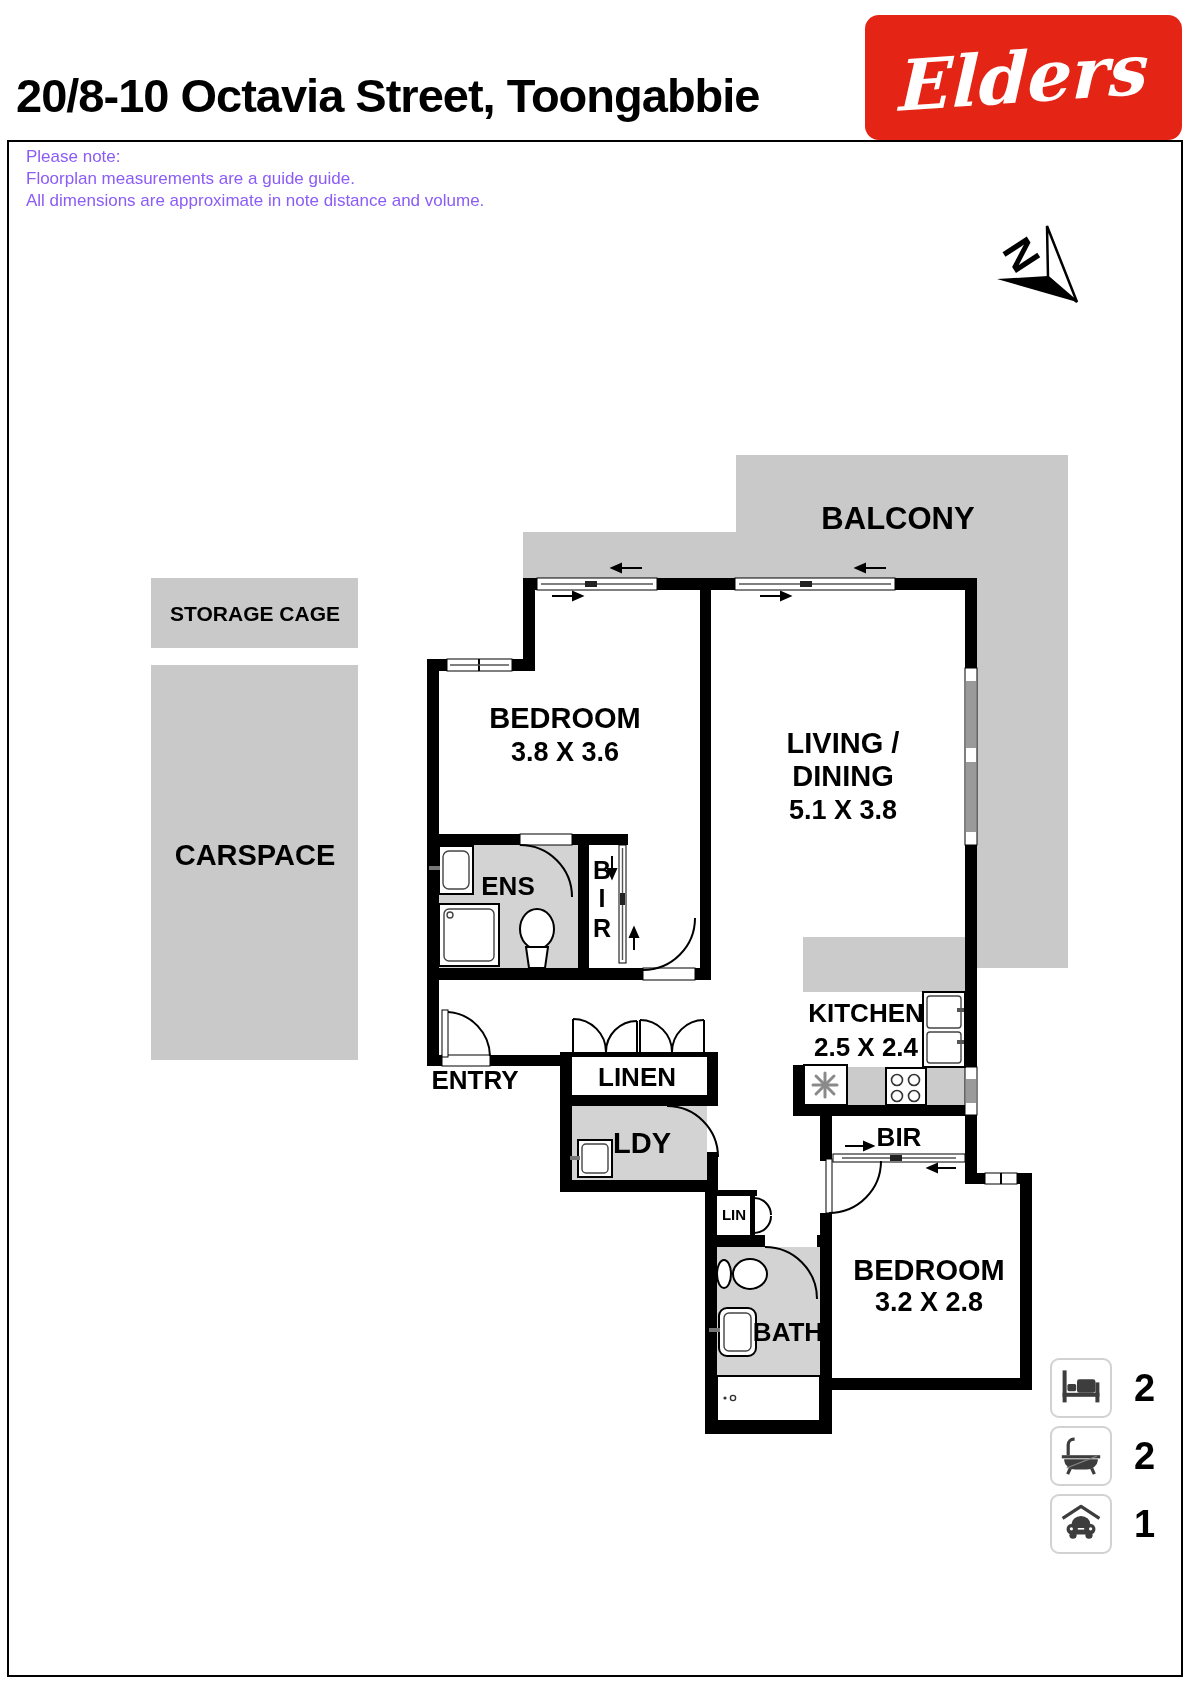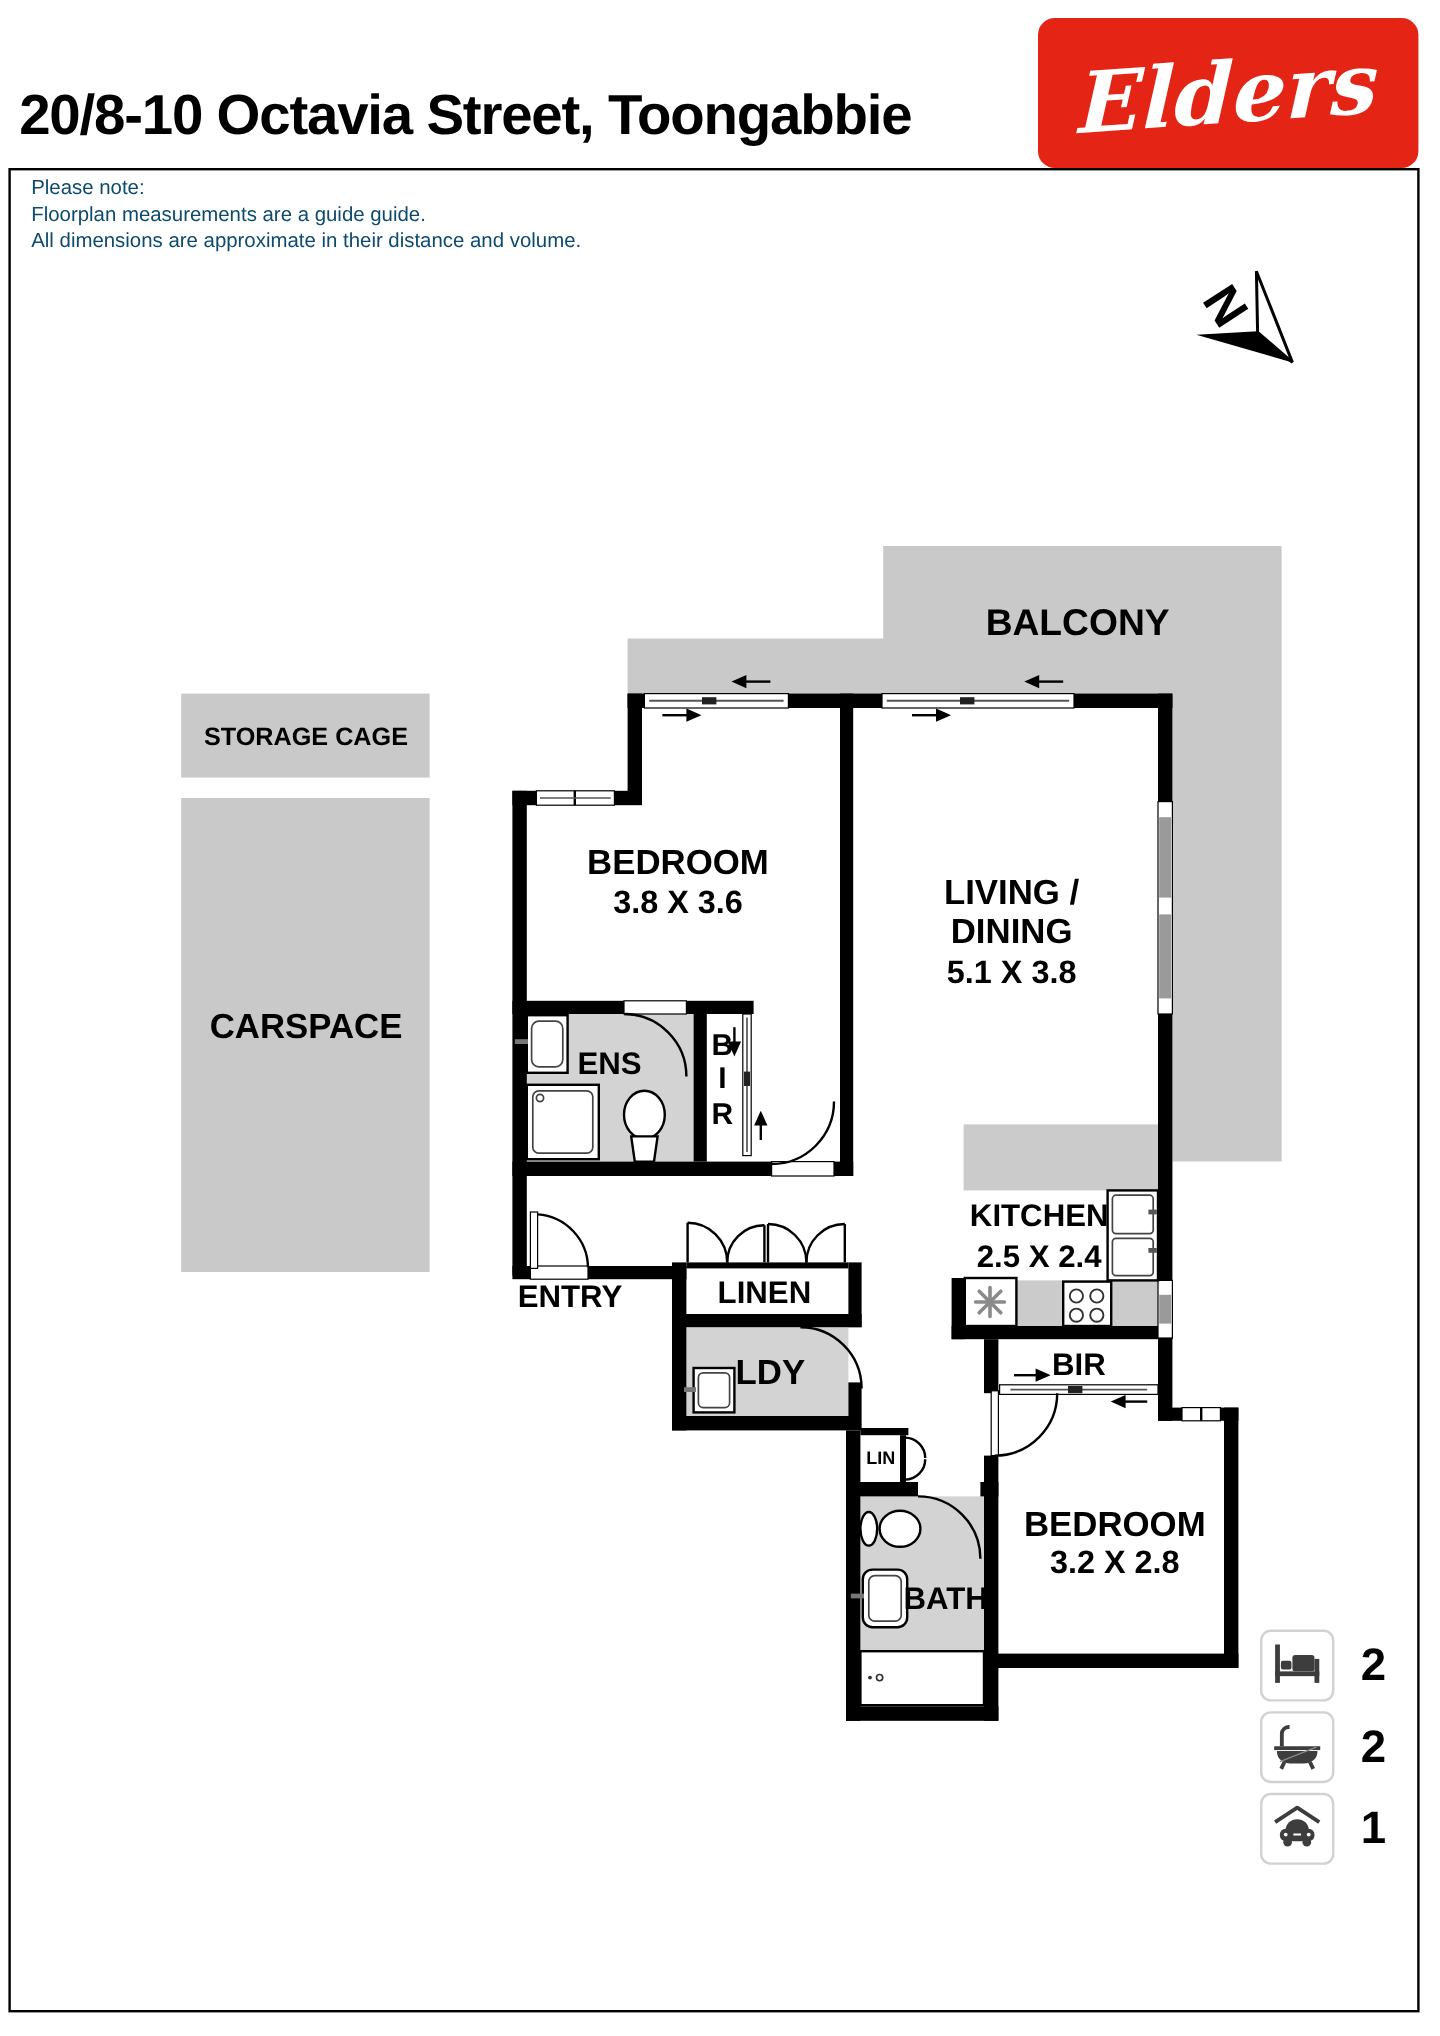--- a/index.html
+++ b/index.html
@@ -6,21 +6,21 @@
   .page{position:relative;width:1200px;height:1697px;background:#fff;overflow:hidden;
         font-family:"Liberation Sans",sans-serif;border-radius:21px;}
   .title{position:absolute;left:16px;top:68px;font-size:47px;font-weight:bold;color:#000;
          letter-spacing:-1px;white-space:nowrap;}
   .logo{position:absolute;left:865px;top:15px;width:317px;height:125px;border-radius:14px;
         display:flex;align-items:center;justify-content:center;}
   .logo-text{color:#fff;font-family:"DejaVu Serif",serif;font-style:italic;font-weight:bold;
              font-size:70px;transform:rotate(-4deg) skewX(-6deg);line-height:1;}
   .frame{position:absolute;left:7px;top:140px;width:1176px;height:1537px;border:2px solid #000;
          box-sizing:border-box;}
-  .note{position:absolute;left:26px;top:146px;font-size:17px;color:#0c4a6e;line-height:22px;}
+  .note{position:absolute;left:26px;top:146px;font-size:17px;color:#8b5cf6;line-height:22px;}
   .plan-svg{position:absolute;left:0;top:0;}
   .icons{position:absolute;left:1050px;top:1358px;width:130px;}
   .icon-row{position:relative;height:60px;margin-bottom:8px;display:flex;align-items:center;}
   .icon-box{width:62px;height:60px;border:2px solid #d2d2d2;border-radius:9px;background:#fff;
             box-sizing:border-box;display:flex;align-items:center;justify-content:center;}
   .icon-count{font-size:38px;font-weight:bold;color:#000;margin-left:22px;}
   
   text{font-family:"Liberation Sans",sans-serif;font-weight:bold;fill:#000;}
   .t-balcony{font-size:31px;}
   .t-big{font-size:29px;}
@@ -47,21 +47,21 @@
   <div class="title">20/8-10 Octavia Street, Toongabbie</div>
   <div class="logo" style="background: rgb(228, 36, 21);">
     <span class="logo-text">Elders</span>
   </div>
 
   <div class="frame"></div>
 
   <div class="note">
     <div>Please note:</div>
     <div>Floorplan measurements are a guide guide.</div>
-    <div>All dimensions are approximate in their distance and volume.</div>
+    <div>All dimensions are approximate in note distance and volume.</div>
   </div>
 
   <svg class="plan-svg" width="1200" height="1697" viewBox="0 0 1200 1697">
 
     <g>
       <path class="gray" d="M736,455 H1068 V968 H977 V590 H523 V532 H736 Z"></path>
     </g>
     <rect class="gray" x="151" y="578" width="207" height="70"></rect>
     <rect class="gray" x="151" y="665" width="207" height="395"></rect>
     <rect class="roomgray" x="438" y="845" width="140" height="123"></rect>

